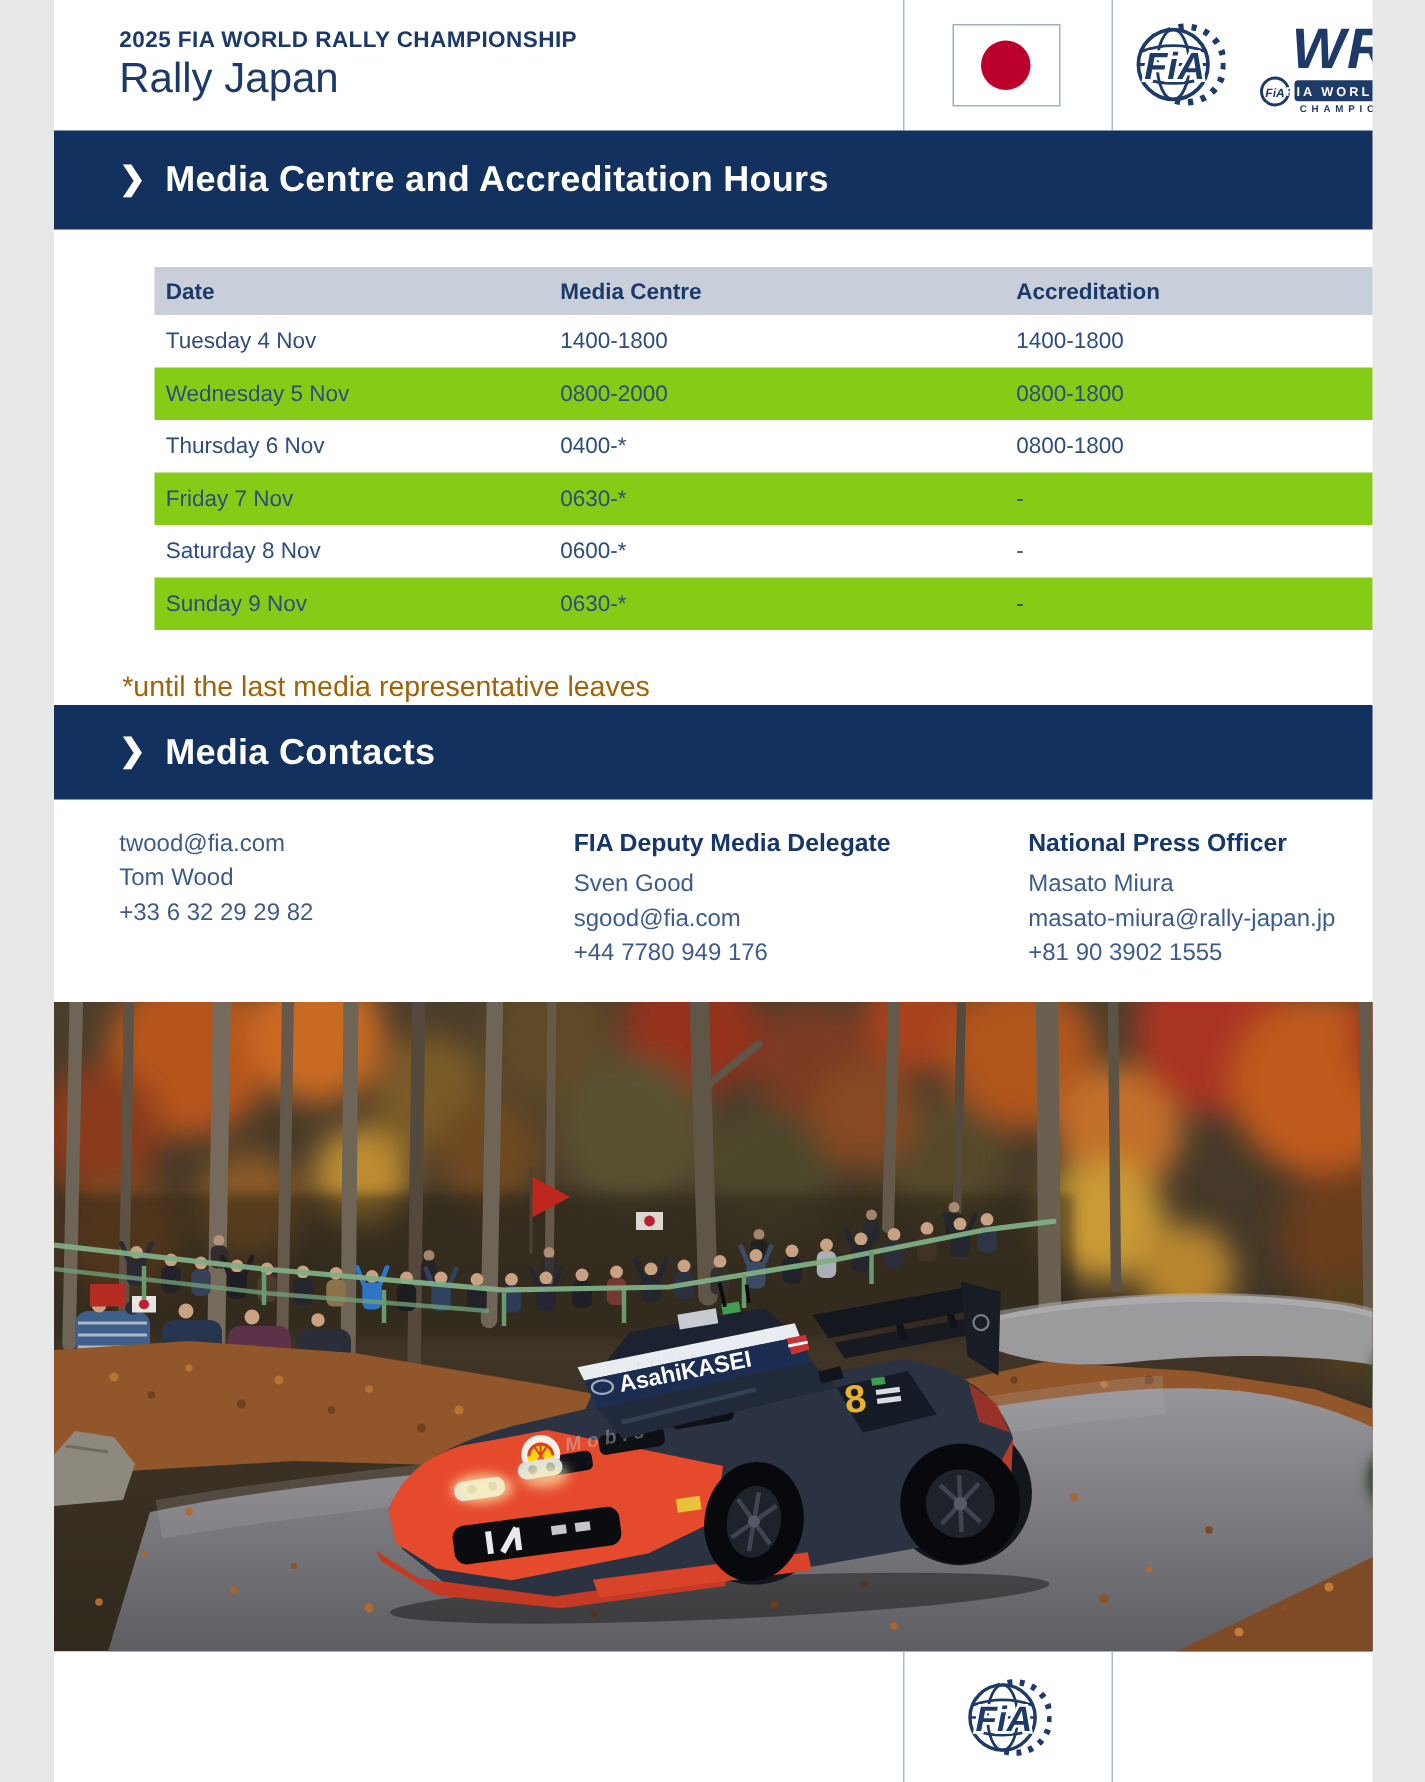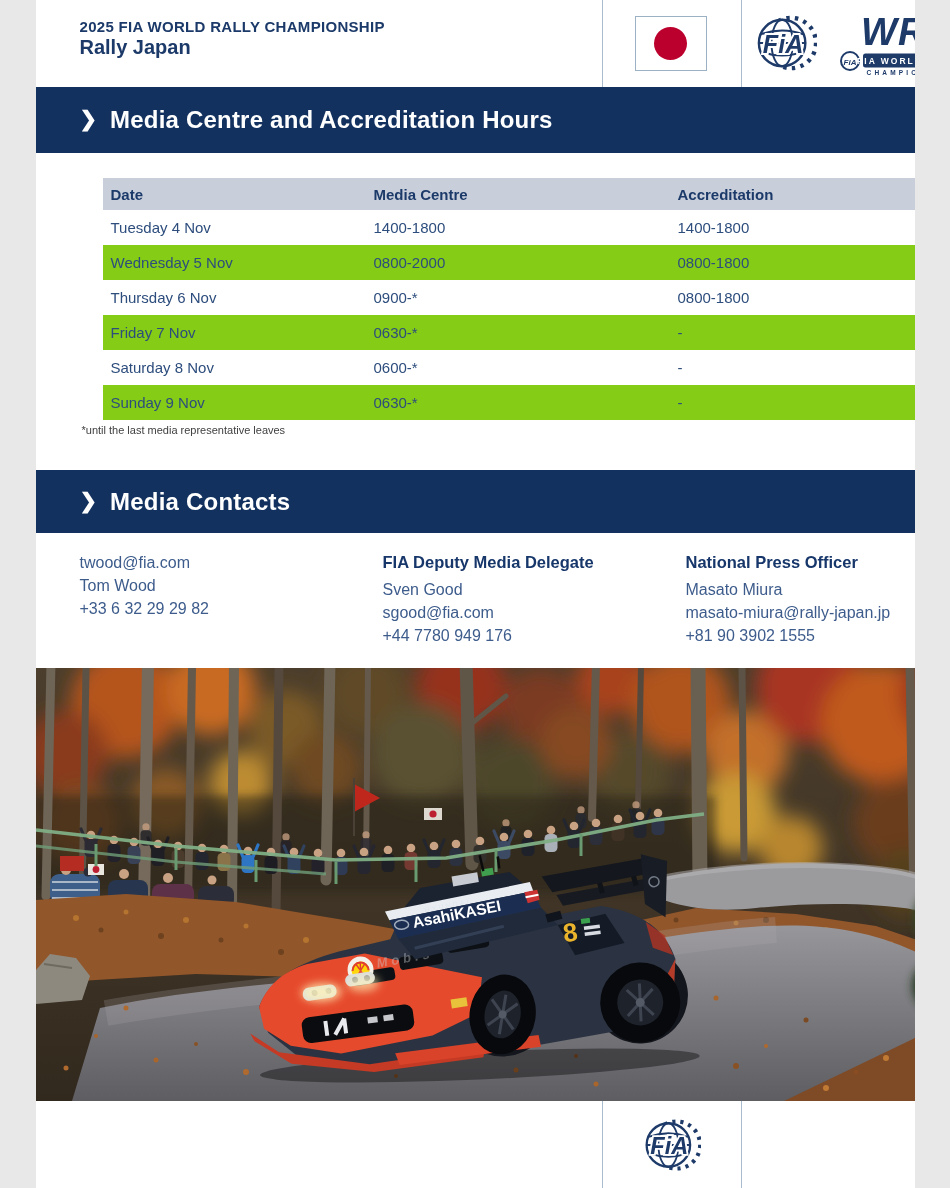--- a/index.html
+++ b/index.html
@@ -3,21 +3,21 @@
 <meta charset="utf-8">
 <style>
   html,body{margin:0;padding:0;background:#e8e8e8;}
   .page{
     position:relative;width:879px;height:1188px;background:#ffffff;
     font-family:"Liberation Sans",sans-serif;overflow:hidden;margin:0 auto;
   }
   
   .champ-line{position:absolute;left:44px;top:18px;font-size:15px;font-weight:700;
     letter-spacing:.3px;color:#1c3a69;}
-  .event-title{position:absolute;left:44px;top:36px;font-size:20px;font-weight:700;color:#1c3a69;}
+  .event-title{position:absolute;left:44px;top:36px;font-size:28px;font-weight:400;color:#1c3a69;}
   .vline{position:absolute;width:1px;background:#a9bccd;}
   .vl-h1{left:566px;top:0;height:87px;}
   .vl-h2{left:705px;top:0;height:87px;}
   .vl-f1{left:566px;top:1101px;height:87px;}
   .vl-f2{left:705px;top:1101px;height:87px;}
   .flag{position:absolute;left:599px;top:16px;width:70px;height:53px;background:#fff;
     border:1px solid #9db1c5;display:flex;align-items:center;justify-content:center;}
   .flag-dot{width:33px;height:33px;border-radius:50%;background:#bc002d;}
   .fia-logo-h{position:absolute;left:719px;top:13px;}
   .wrc-logo{position:absolute;left:800px;top:14px;}
@@ -27,21 +27,21 @@
   .banner1{top:87px;height:66px;}
   .banner2{top:470px;height:63px;}
   .banner .marker{font-size:21px;font-weight:700;margin-right:13px;transform:translateY(-1px);}
   .banner .btitle{font-size:24px;font-weight:700;letter-spacing:.2px;}
   
   .tbl{position:absolute;left:44px;top:178px;width:862px;font-size:15px;color:#2d4d7d;margin-left:23px;}
   .trow{display:grid;grid-template-columns:263px 304px 295px;align-items:center;height:35px;}
   .trow>div{padding-left:8px;}
   .thead{height:32px;background:#c8cfdb;font-weight:700;color:#1c3a69;}
   .alt{background:#84cc16;}
-  .footnote{position:absolute;left:46px;top:424px;font-size:11px;color:#404040;}
+  .footnote{position:absolute;left:46px;top:448px;font-size:19px;color:#a16207;}
   
   .contact{position:absolute;top:551px;width:296px;color:#3d5c8c;font-size:16px;line-height:23px;}
   .contact .role{font-size:16.5px;font-weight:700;color:#17376b;margin-bottom:4px;}
   .c1{left:44px;} .c2{left:347px;} .c3{left:650px;}
   
   .photo-wrap{position:absolute;left:0;top:668px;width:950px;height:433px;}
   
   .footer-label{position:absolute;left:44px;top:1128px;font-size:27px;color:#2b4e7c;}
   .fia-logo-f{position:absolute;left:607px;top:1116px;}
   .page-num{position:absolute;left:820px;top:1126px;width:86px;text-align:right;
@@ -97,21 +97,21 @@
       <div>1400-1800</div>
       <div>1400-1800</div>
     </div>
     <div class="trow alt">
       <div>Wednesday 5 Nov</div>
       <div>0800-2000</div>
       <div>0800-1800</div>
     </div>
     <div class="trow">
       <div>Thursday 6 Nov</div>
-      <div>0900-*</div>
+      <div>0400-*</div>
       <div>0800-1800</div>
     </div>
     <div class="trow alt">
       <div>Friday 7 Nov</div>
       <div>0630-*</div>
       <div>-</div>
     </div>
     <div class="trow">
       <div>Saturday 8 Nov</div>
       <div>0600-*</div>

